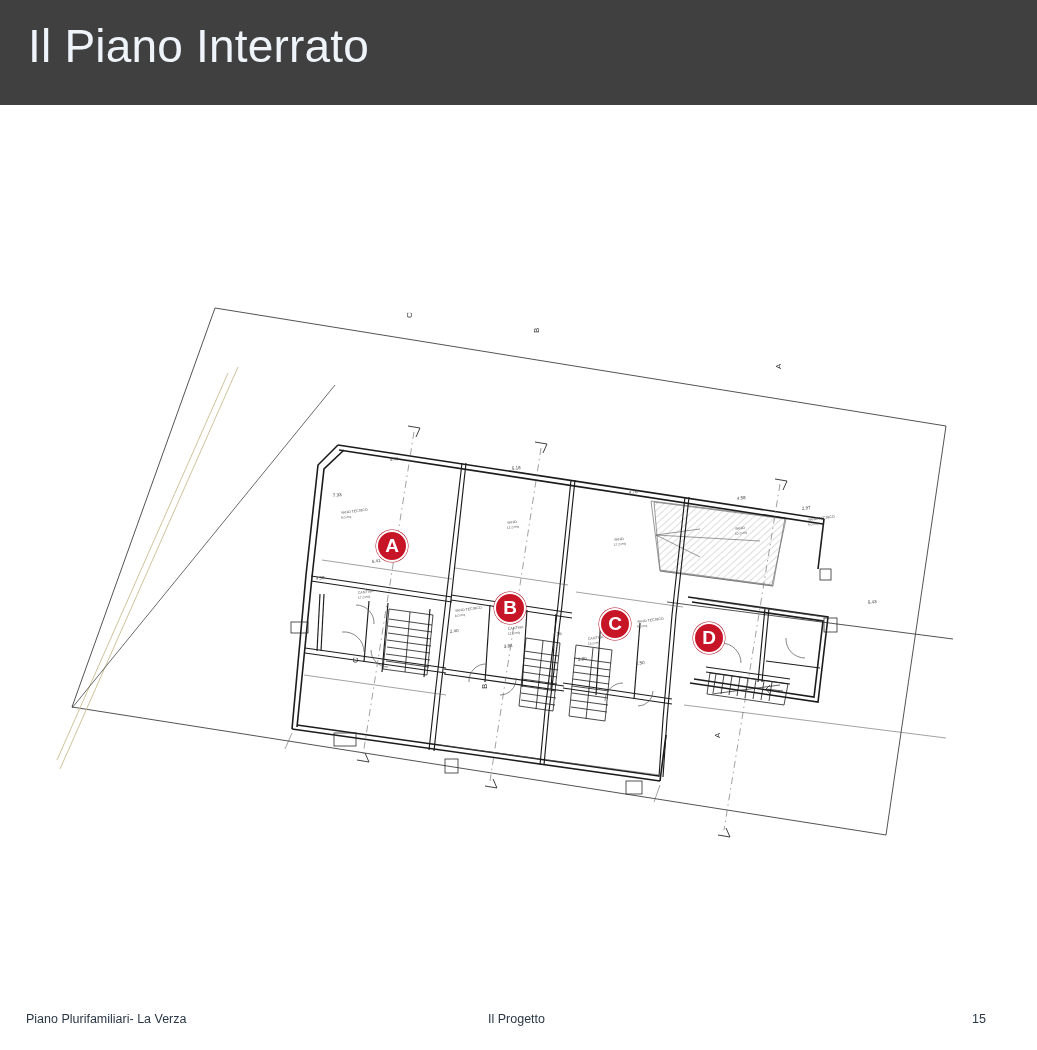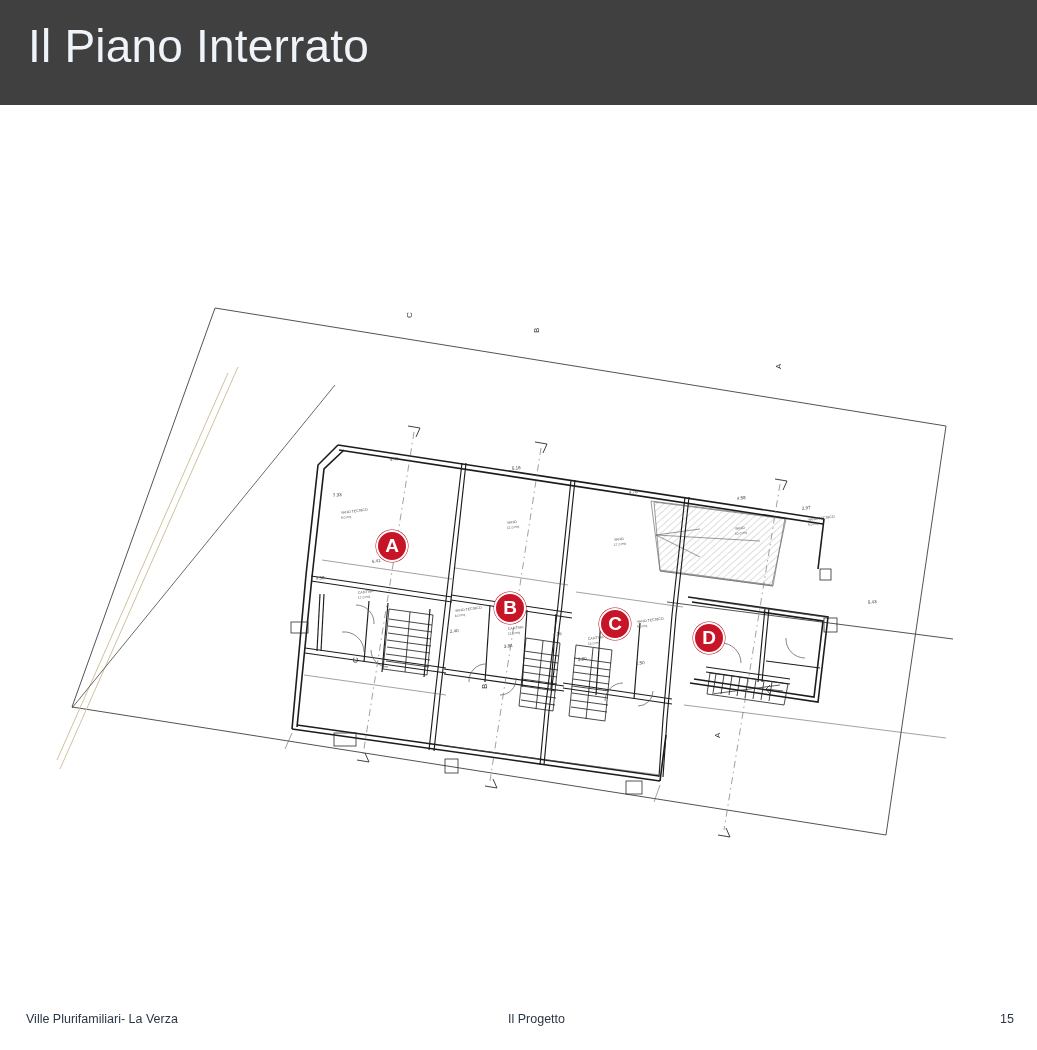--- a/index.html
+++ b/index.html
@@ -25,22 +25,22 @@
   }
   
   #footer{
     position:absolute;left:0;top:1012px;width:1037px;height:38px;
   }
   .footer-txt{
     position:absolute;top:0;
     font-size:12.5px;color:#2a3746;white-space:nowrap;
   }
   #footer-left{left:26px;}
-  #footer-center{left:508px;}
-  #footer-right{left:1000px;}
+  #footer-center{left:488px;}
+  #footer-right{left:972px;}
 
   
   #plan-stage{
     position:absolute;left:0;top:105px;width:1037px;height:907px;
   }
   #plan-svg{display:block;width:1037px;height:907px;}
 
   
   .unit-badge{
     position:absolute;
@@ -290,16 +290,16 @@
       </g>
   </svg>
 
   <div class="unit-badge" style="left:376px;top:425px">A</div>
   <div class="unit-badge" style="left:494px;top:487px">B</div>
   <div class="unit-badge" style="left:599px;top:503px">C</div>
   <div class="unit-badge" style="left:693px;top:517px">D</div>
 </div>
 
 <div id="footer">
-  <div class="footer-txt" id="footer-left">Ville Plurifamiliari- La Verza</div>
+  <div class="footer-txt" id="footer-left">Piano Plurifamiliari- La Verza</div>
   <div class="footer-txt" id="footer-center">Il Progetto</div>
   <div class="footer-txt" id="footer-right">15</div>
 </div>
 
 </body></html>

